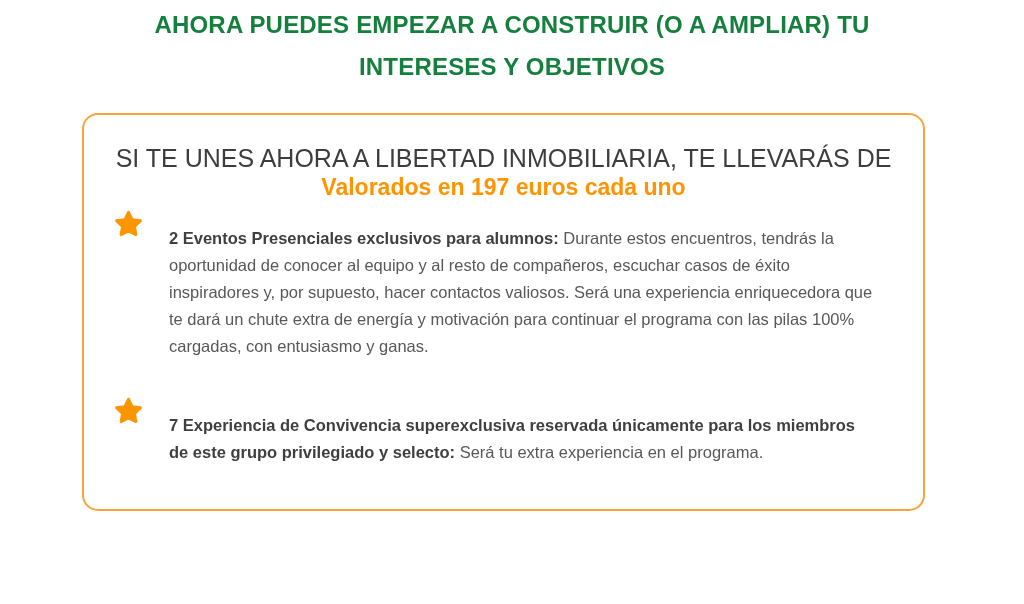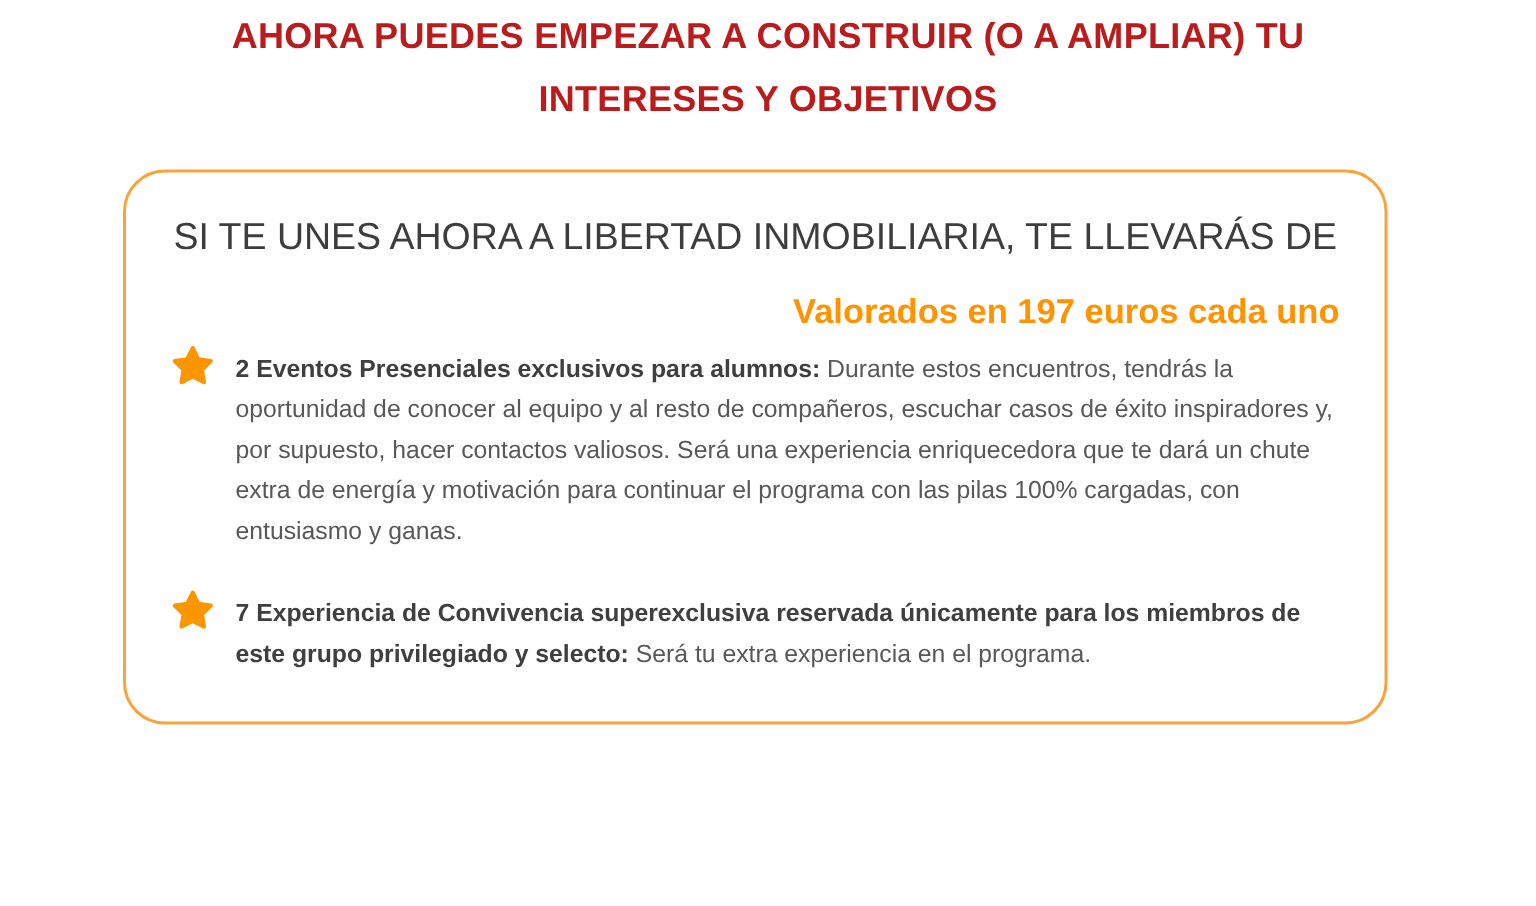--- a/index.html
+++ b/index.html
@@ -10,51 +10,50 @@
     width: 1024px;
     height: 604px;
     overflow: hidden;
     font-family: "Liberation Sans", "DejaVu Sans", sans-serif;
   }
 
   
   .hero {
     margin-top: 4px;
     text-align: center;
-    color: #b91c1c;
+    color: #15803d;
     font-size: 24px;
     font-weight: bold;
     line-height: 42px;
     letter-spacing: 0.2px;
   }
   .hero-line { white-space: nowrap; }
 
   
   .offer-box {
     width: 843px;
     margin: 25px 0 0 82px;
     border: 2px solid #f8a33c;
-    border-radius: 28px;
+    border-radius: 16px;
     padding: 28px 30px 27px 30px;
     background: #ffffff;
   }
 
   .box-title {
     margin: 0;
     text-align: center;
     font-size: 25px;
     font-weight: 400;
     line-height: 30px;
     color: #3d3d3d;
   }
   .box-title-line { white-space: nowrap; }
 
   .box-subtitle {
-    margin-top: 20px;
-    text-align: right;
+    text-align: center;
     font-size: 23px;
     font-weight: bold;
     line-height: 28px;
     color: #ff9300;
   }
 
   
   .bullet {
     display: flex;
     align-items: flex-start;
@@ -65,21 +64,21 @@
 
   .star {
     flex: 0 0 auto;
     width: 29px;
     height: 28px;
     margin-top: 1px;
   }
   .star svg { display: block; width: 29px; height: 28px; }
 
   .bullet-text {
-    margin: 4px;
+    margin: 16px;
     width: 739px;
     font-size: 16.5px;
     line-height: 27px;
     color: #585858;
   }
   .bullet-text strong {
     color: #3f3f3f;
     font-weight: bold;
   }
 </style>

